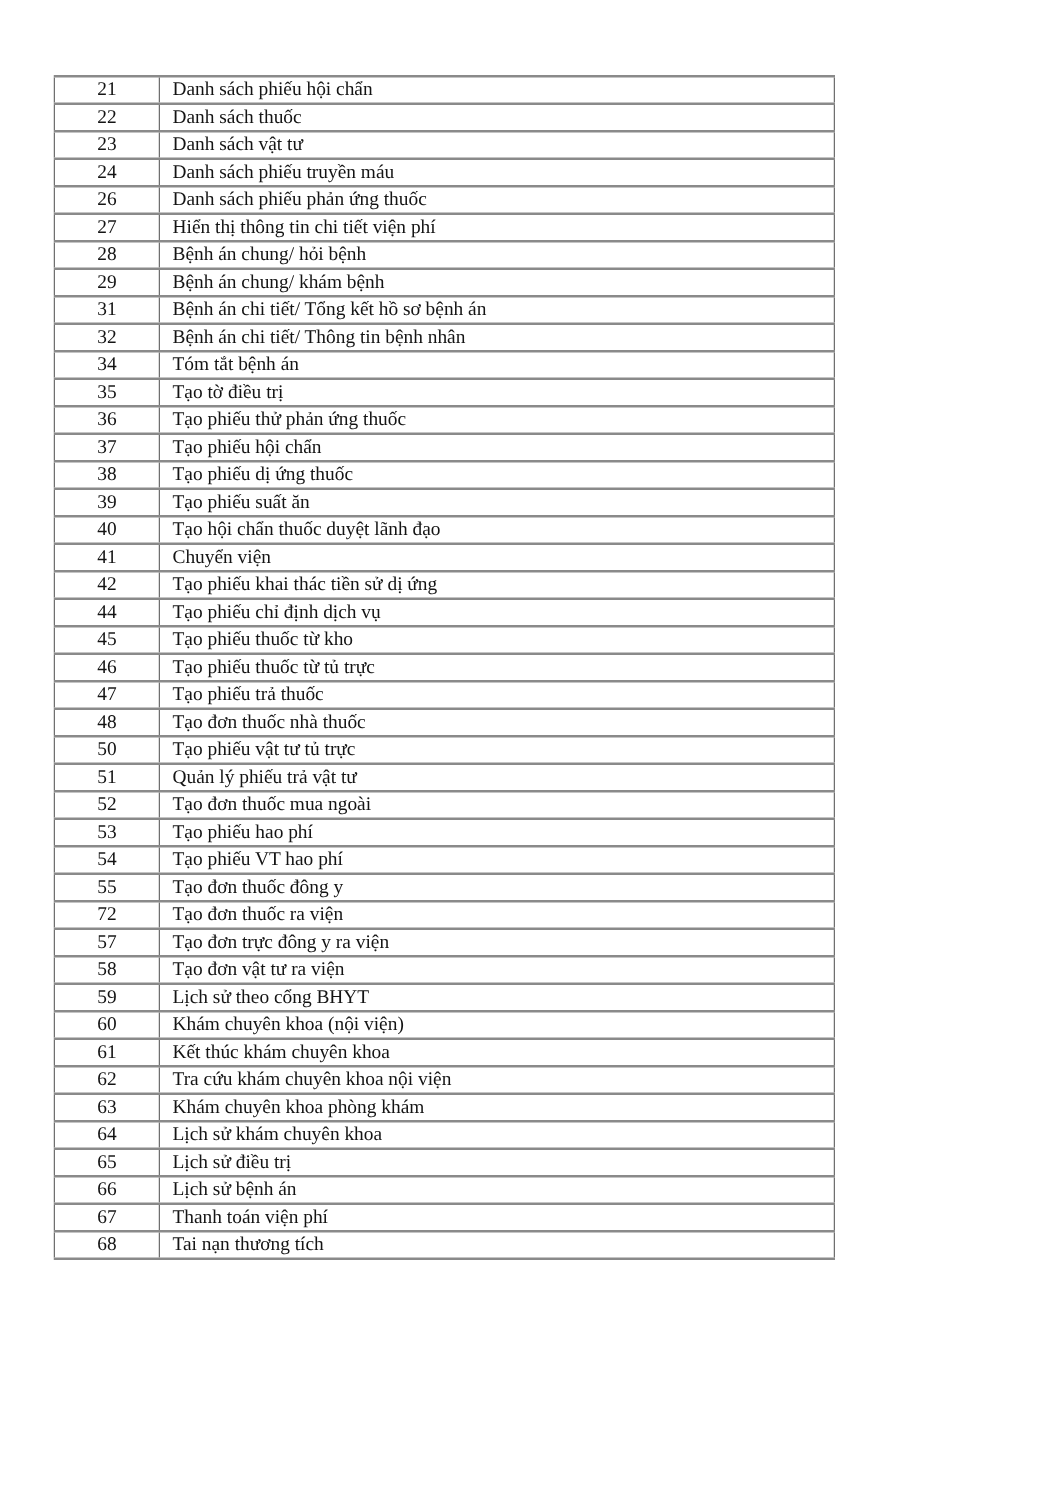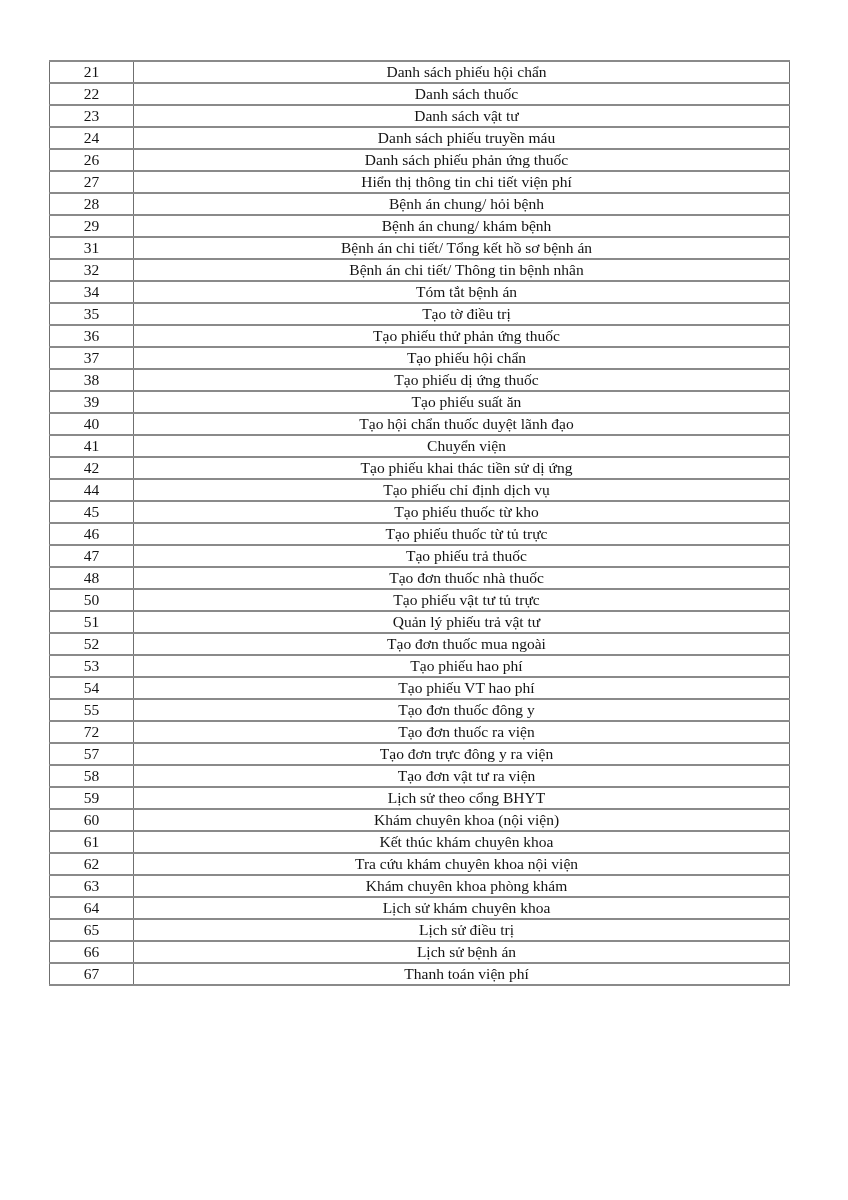--- a/index.html
+++ b/index.html
@@ -10,23 +10,23 @@
   .page {
     position: relative;
     width: 848px;
     height: 1200px;
     background: #ffffff;
     overflow: hidden;
     font-family: "Liberation Serif", serif;
   }
   table.perm-table {
     position: absolute;
-    left: 49px;
+    left: 43px;
     top: 60px;
-    width: 741px;
+    width: 625px;
     border-collapse: collapse;
     table-layout: fixed;
   }
   table.perm-table td {
     border-left: 1px solid #6f6f6f;
     border-right: 1px solid #6f6f6f;
     border-top: 2px solid #8a8a8a;
     border-bottom: 2px solid #8a8a8a;
     height: 20px;
     line-height: 20px;
@@ -36,21 +36,21 @@
     vertical-align: middle;
     white-space: nowrap;
     overflow: hidden;
   }
   table.perm-table col.c-num  { width: 84px; }
   table.perm-table td.num {
     text-align: center;
   }
   table.perm-table td.label {
     padding-left: 10px;
-    text-align: center;
+    text-align: left;
   }
 </style>
 </head>
 <body>
 
 <div class="page">
   <table class="perm-table">
     <colgroup>
       <col class="c-num">
       <col class="c-label">
@@ -217,15 +217,19 @@
           <td class="label">Lịch sử điều trị</td>
         </tr>
         <tr>
           <td class="num">66</td>
           <td class="label">Lịch sử bệnh án</td>
         </tr>
         <tr>
           <td class="num">67</td>
           <td class="label">Thanh toán viện phí</td>
         </tr>
+        <tr>
+          <td class="num">68</td>
+          <td class="label">Tai nạn thương tích</td>
+        </tr>
       </tbody>
   </table>
 </div>
 
 </body></html>

